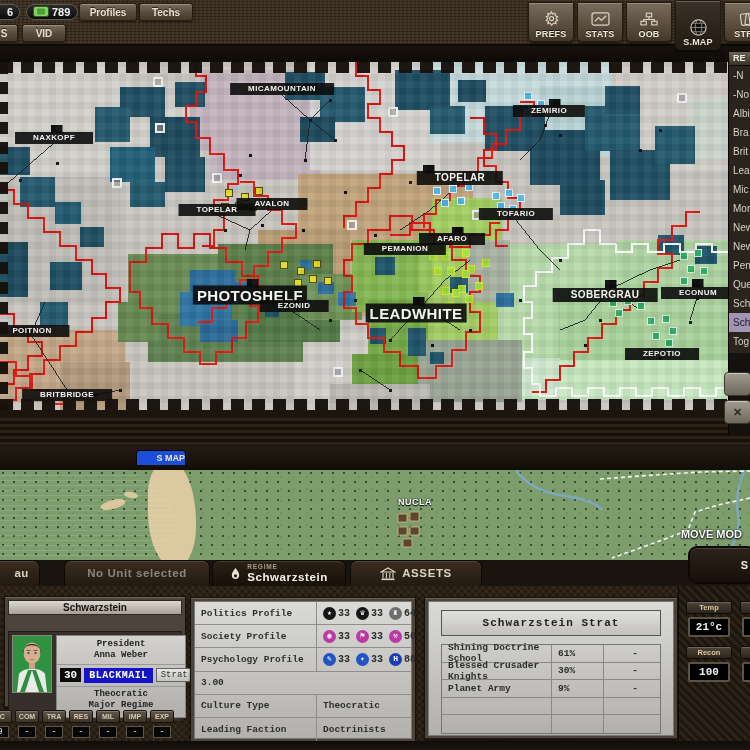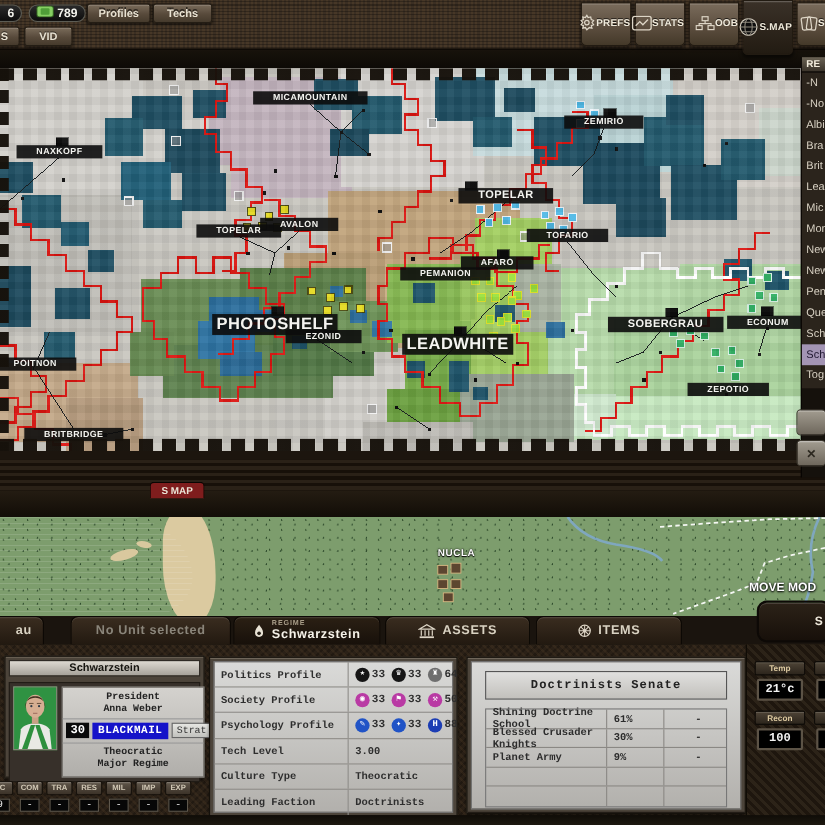--- a/index.html
+++ b/index.html
@@ -22,21 +22,21 @@
     display:flex;align-items:center;justify-content:center;box-shadow:inset 0 1px 0 rgba(255,255,255,.25),0 1px 2px rgba(0,0,0,.5);
     text-shadow:0 -1px 0 rgba(0,0,0,.6);}
   .btn-profiles{left:79px;top:3px;width:58px;}
   .btn-techs{left:139px;top:3px;width:54px;}
   .btn-sfrag{left:-10px;top:24px;width:28px;}
   .btn-vid{left:22px;top:24px;width:44px;}
   .tb-right{position:absolute;left:528px;top:0;width:260px;height:50px;display:flex;gap:3px;z-index:8;}
   .tbtn{position:relative;width:46px;height:40px;margin-top:2px;border-radius:0 0 5px 5px;
     background:linear-gradient(180deg,#7a6c5c,#5a4c3d 60%,#443929);border:1px solid #221b12;
     box-shadow:inset 0 1px 0 rgba(255,255,255,.22),0 2px 3px rgba(0,0,0,.5);
-    display:flex;flex-direction:row;align-items:center;justify-content:flex-end;padding-bottom:2px;cursor:pointer;}
+    display:flex;flex-direction:column;align-items:center;justify-content:flex-end;padding-bottom:2px;cursor:pointer;}
   .tbtn.active{height:50px;margin-top:0;background:linear-gradient(180deg,#3a3128,#221b12);}
   .tbicon{height:20px;display:flex;align-items:center;justify-content:center;}
   .tblabel{font-size:9px;font-weight:bold;color:#efe9da;letter-spacing:.2px;text-shadow:0 -1px 0 rgba(0,0,0,.7);}
 
   
   .map-canvas{position:absolute;left:0;top:62px;width:730px;height:348px;background:#c9c7c0;overflow:hidden;}
   .map-canvas svg{position:absolute;left:0;top:0;shape-rendering:crispEdges;}
   .rb{fill:none;stroke:#dc1410;stroke-width:2;}
   .wb{fill:none;stroke:#ffffff;stroke-width:2.4;}
   .map-noise{position:absolute;left:0;top:0;width:730px;height:348px;pointer-events:none;
@@ -70,23 +70,23 @@
     color:#2c2820;font-size:11px;font-weight:bold;cursor:pointer;}
   .side-btn1{top:320px;}
   .side-btn2{top:348px;}
 
   
   .bands{position:absolute;left:0;top:410px;width:750px;height:60px;background:#1c150e;}
   .ridges{position:absolute;left:0;top:8px;width:750px;height:28px;
     background:repeating-linear-gradient(180deg,#2a2117 0 3px,#171009 3px 6px);}
   .band-low{position:absolute;left:0;top:36px;width:750px;height:24px;
     background:linear-gradient(180deg,#241c12,#120d07);}
-  .smap-tab{position:absolute;left:136px;top:28px;width:50px;height:15px;background:#7f1d1d;
+  .smap-tab{position:absolute;left:136px;top:40px;width:50px;height:15px;background:#1d4ed8;
     border:1px solid #0a0603;border-bottom:none;border-radius:4px 4px 0 0;color:#eae4d6;font-size:9px;
-    font-weight:bold;text-align:center;line-height:14px;z-index:4;cursor:pointer;}
+    font-weight:bold;text-align:right;line-height:14px;z-index:4;cursor:pointer;}
 
   
   .lowmap{position:absolute;left:0;top:470px;width:750px;height:90px;overflow:hidden;background:#7c9c6c;}
   .low-land{position:absolute;left:0;top:0;width:750px;height:90px;background:#7d9d6d;
     background-image:radial-gradient(circle 1.3px at 3px 3px,#34512f 60%,transparent 65%),
                      radial-gradient(circle 1.1px at 8px 7px,#2d4a2c 60%,transparent 65%);
     background-size:11px 9px,13px 12px;}
   .low-sand{position:absolute;left:148px;top:-8px;width:48px;height:106px;background:#dbcaa0;
     border-radius:40% 55% 45% 60%/30% 60% 40% 55%;}
   .low-ocean{position:absolute;left:-10px;top:-5px;width:185px;height:100px;background:linear-gradient(180deg,#8ba4b6,#7694a8);
@@ -127,21 +127,21 @@
     background-image:repeating-linear-gradient(45deg,rgba(88,66,42,.22) 0 2px,transparent 2px 5px),
                      repeating-linear-gradient(-45deg,rgba(0,0,0,.22) 0 2px,transparent 2px 5px);}
   .frame{position:absolute;background:#4c443a;border:1px solid #15110b;
     box-shadow:inset 0 1px 0 #6f665a,inset 0 -1px 0 #241f18,0 2px 3px rgba(0,0,0,.5);padding:3px;}
   .metal{background:linear-gradient(180deg,#dadad8,#b2b0ac);border:1px solid #777;height:100%;}
 
   
   .charpanel{left:4px;top:10px;width:182px;height:112px;}
   .char-title{height:15px;background:linear-gradient(180deg,#ddd9d1,#a5a199);border:1px solid #2e2a24;
     color:#15140f;font-size:10px;font-weight:bold;text-align:center;line-height:14px;}
-  .char-body{position:relative;height:91px;background:#37302a;margin-top:5px;border:1px solid #211c16;}
+  .char-body{position:relative;height:91px;background:#37302a;margin-top:16px;border:1px solid #211c16;}
   .portrait{position:absolute;left:3px;top:3px;width:40px;height:58px;border:1px solid #8a857b;background:#2f9242;}
   .char-info{position:absolute;left:47px;top:3px;width:130px;height:83px;
     background:linear-gradient(180deg,#d4d2ce,#b0aeaa);border:1px solid #86847f;
     font-family:"Liberation Mono",monospace;color:#222;}
   .ci-role{font-size:9px;font-weight:bold;text-align:center;line-height:1.25;padding-top:3px;border-bottom:1px solid #999;padding-bottom:2px;}
   .ci-statrow{display:flex;align-items:center;gap:3px;padding:3px 3px;border-bottom:1px solid #999;}
   .ci-skill{background:#0a0a0a;color:#fff;font-size:11px;font-weight:bold;padding:1px 4px;}
   .ci-action{background:#1513c9;color:#fff;font-size:10px;font-weight:bold;letter-spacing:.5px;padding:2px 5px;flex:1;text-align:center;}
   .ci-strat{background:linear-gradient(180deg,#e6e6e2,#c2c2be);border:1px solid #666;font-size:9px;padding:1px 4px;color:#333;cursor:pointer;}
   .ci-gov{font-size:9px;font-weight:bold;text-align:center;line-height:1.25;padding-top:2px;}
@@ -614,32 +614,20 @@
           <svg viewBox="0 0 16 14" width="16" height="14">
             <path d="M1 5 L8 1 L15 5 Z" fill="none" stroke="#ddd5c6" stroke-width="1.1"></path>
             <path d="M3 6v5M6.4 6v5M9.8 6v5M13 6v5" stroke="#ddd5c6" stroke-width="1.1"></path>
             <rect x="1.5" y="11.5" width="13" height="1.6" fill="#ddd5c6"></rect>
           </svg>
         </div>
         <div class="tabtext">
           <div class="tabmain">ASSETS</div>
         </div>
       </div>
-      <div class="tab" style="left: 487px; width: 133px;">
-        <div class="tabicon">
-          <svg viewBox="0 0 14 14" width="13" height="13">
-            <circle cx="7" cy="7" r="5.5" fill="none" stroke="#ddd5c6" stroke-width="1.2"></circle>
-            <circle cx="7" cy="7" r="1.6" fill="#ddd5c6"></circle>
-            <path d="M7 1.5v11M1.5 7h11M3.2 3.2l7.6 7.6M10.8 3.2l-7.6 7.6" stroke="#ddd5c6" stroke-width="1"></path>
-          </svg>
-        </div>
-        <div class="tabtext">
-          <div class="tabmain">ITEMS</div>
-        </div>
-      </div>
     </div>
 
   <div class="bottom">
 
     <div class="frame charpanel">
       <div class="char-title">Schwarzstein</div>
       <div class="char-body">
         <div class="portrait">
           <svg viewBox="0 0 38 56" width="38" height="56">
             <rect width="38" height="56" fill="#2f9242"></rect>
@@ -751,38 +739,37 @@
                 <div class="badge" style="background: rgb(32, 83, 198);">✦</div>
                 <div class="bval">33</div>
               </div>
               <div class="bgroup">
                 <div class="badge" style="background: rgb(28, 61, 180);">H</div>
                 <div class="bval">88</div>
               </div>
             </div>
           </div>
           <div class="prow">
-            <div class="plabel">Tech Level</div>
             <div class="pval">3.00</div>
           </div>
           <div class="prow">
             <div class="plabel">Culture Type</div>
             <div class="pval">Theocratic</div>
           </div>
           <div class="prow">
             <div class="plabel">Leading Faction</div>
             <div class="pval">Doctrinists</div>
           </div>
         </div>
     </div>
 
     <div class="frame senpanel">
       <div class="metal">
         <div class="sen-inner">
-          <div class="sen-title">Doctrinists Senate</div>
+          <div class="sen-title">Schwarzstein Strat</div>
           <div class="sen-table">
               <div class="srow">
                 <div class="scell sc-name">Shining Doctrine School</div>
                 <div class="scell sc-pct">61%</div>
                 <div class="scell sc-extra">-</div>
               </div>
               <div class="srow">
                 <div class="scell sc-name">Blessed Crusader Knights</div>
                 <div class="scell sc-pct">30%</div>
                 <div class="scell sc-extra">-</div>

